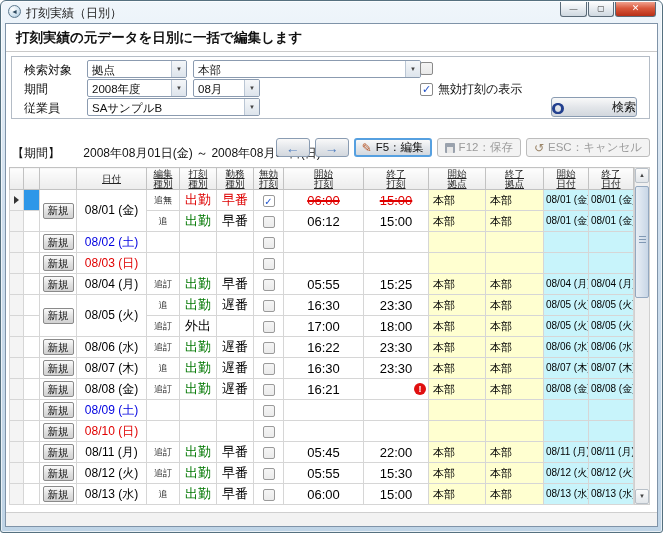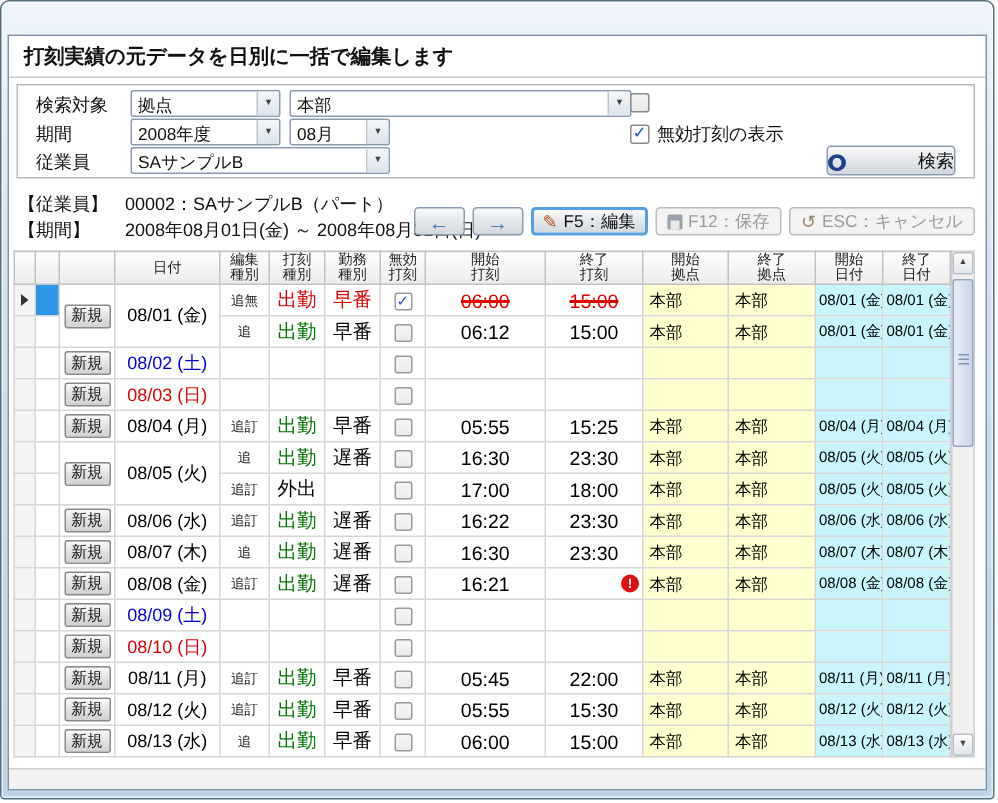--- a/index.html
+++ b/index.html
@@ -71,21 +71,21 @@
   .floppy { width:10px; height:10px; background:#46618f; position:relative; border-radius:1px; }
   .floppy::after { content:""; position:absolute; left:2px; top:4px; width:6px; height:6px; background:#e8e8e8; }
   .tbtn.disabled .floppy { background:#9aa2ad; }
   .undoicon { font-size:12px; color:#9b8568; }
 
   
   .gridwrap { position:absolute; left:3px; top:143px; }
   table.grid { border-collapse:collapse; table-layout:fixed; width:624px; background:#fff; }
   .grid th { background:linear-gradient(#fdfdfd,#ececec); border:1px solid #c2c2c2;
     font-size:9.5px; font-weight:normal; color:#222; text-align:center;
-    white-space:pre-line; line-height:10px; height:22px; padding:0; }
+    white-space:pre-line; line-height:10px; height:22px; padding:0;text-decoration:underline; }
   .grid td { border:1px solid #d6d6d6; border-top:1px solid #e2e2e2; height:21px;
     font-size:12.5px; color:#000; padding:0 2px; overflow:hidden; white-space:nowrap; }
   tr.gstart td { border-top:1px solid #9d9d9d; }
   td.sel { background:#f4f4f4; text-align:center; padding:0; }
   .seltri { display:inline-block; width:0; height:0; border-left:5px solid #333;
     border-top:4px solid transparent; border-bottom:4px solid transparent; }
   td.ind { background:#fff; padding:0; }
   td.ind.on { background:#2e97e8; }
   td.newc { text-align:center; padding:0; }
   .newbtn { width:31px; height:16px; font-size:10.5px; line-height:13px; color:#111;
@@ -118,20 +118,29 @@
     background:#8098b4; box-shadow:0 3px 0 #8098b4, 0 -3px 0 #8098b4; }
 
   .statusbar { position:absolute; left:0; right:0; bottom:0; height:14px;
     background:#f2f2f2; border-top:1px solid #cfcfcf; }
 </style>
 </head>
 <body>
 
 <div class="window">
 
+  <div class="titlebar">
+    <div class="app-icon">◄</div>
+    <div class="title-text">打刻実績（日別）</div>
+    <div class="win-controls">
+      <div class="win-btn min">—</div>
+      <div class="win-btn max">▢</div>
+      <div class="win-btn close">✕</div>
+    </div>
+  </div>
 
   <div class="bodypanel">
 
     <div class="descbar">打刻実績の元データを日別に一括で編集します</div>
 
     <div class="searchpanel">
       <div class="srow" style="top:3px;">
         <span class="slabel">検索対象</span>
         <div class="combo" style="left:75px; top:0; width:100px;">
           <span class="combo-text">拠点</span>
@@ -166,24 +175,20 @@
           <span class="combo-text">SAサンプルB</span>
           <span class="combo-btn">▼</span>
         </div>
       </div>
       <div class="searchbtn">
         <span class="binoc"></span>
         <span>検索</span>
       </div>
     </div>
 
-    <div class="infoline" style="left:6px; top:104px;">
-      <span class="inflabel">【従業員】</span>
-      <span>00002：SAサンプルB（パート）</span>
-    </div>
     <div class="infoline" style="left:6px; top:121px;">
       <span class="inflabel">【期間】</span>
       <span>2008年08月01日(金) ～ 2008年08月31日(日)</span>
     </div>
 
     <div class="navrow">
       <div class="tbtn arrow">
         <span>←</span>
       </div>
       <div class="tbtn arrow">

